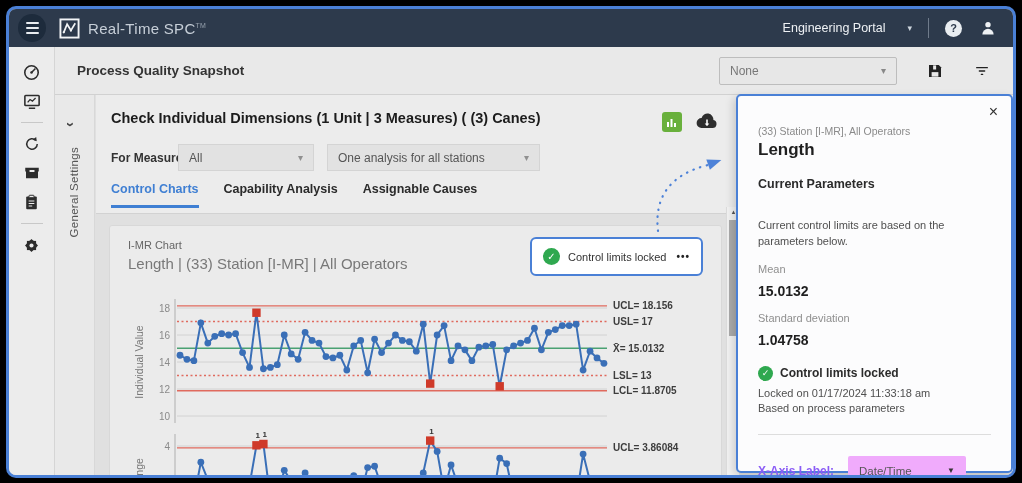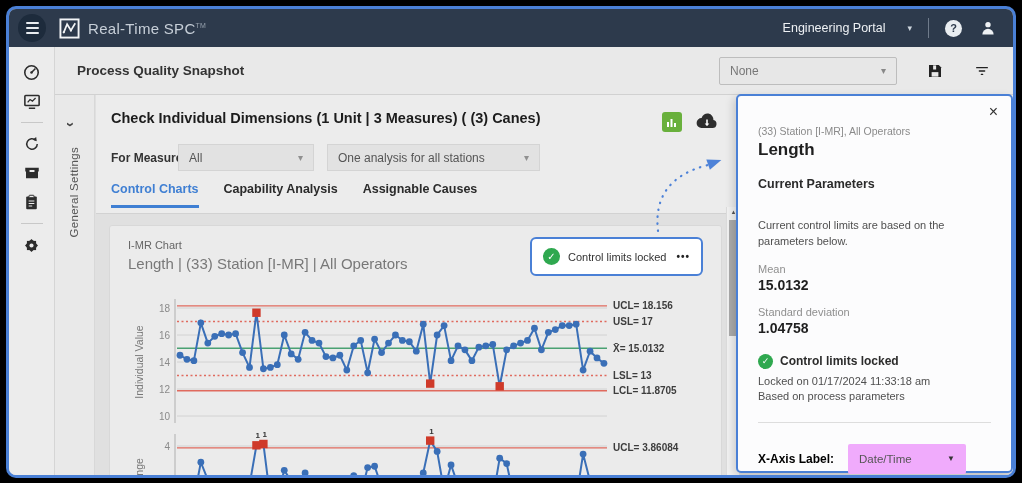--- a/index.html
+++ b/index.html
@@ -98,29 +98,29 @@
   
   .panel { position:absolute; top:85px; right:0; bottom:2px; width:277px; background:#fcfcfd;
            border:2px solid #4a80d6; border-radius:5px; z-index:50; padding:16px 20px;
            box-shadow:-3px 3px 8px rgba(0,0,0,.15); }
   .panel .close { position:absolute; top:8px; right:13px; font-size:16px; color:#333; cursor:pointer; line-height:1; }
   .p-sub { font-size:10.5px; color:#8a8a8a; margin-top:13px; }
   .p-title { font-size:17px; font-weight:bold; color:#1f1f1f; margin-top:3px; }
   .p-section { font-size:12.5px; font-weight:bold; color:#2b2b2b; margin-top:17px; }
   .p-desc { font-size:11px; color:#4f4f4f; line-height:1.45; margin-top:27px; width:225px; }
   .p-label { font-size:11px; color:#8f8f8f; margin-top:13px; }
-  .p-value { font-size:14px; font-weight:bold; color:#1f1f1f; margin-top:2px; }
+  .p-value { font-size:14px; font-weight:bold; color:#1f1f1f; margin-top:8px; }
   .p-lockrow { display:flex; align-items:center; gap:7px; margin-top:18px; }
   .p-lockrow .check-circle { width:15px; height:15px; font-size:9px; }
   .p-lockrow .txt { font-size:12px; font-weight:bold; color:#2b2b2b; }
   .p-locksub { font-size:11px; color:#4f4f4f; line-height:1.4; margin-top:5px; }
   .p-link { font-size:12.5px; font-weight:bold; color:#2e6fc0; margin-top:16px; cursor:pointer; }
   .p-hr { border:none; border-top:1px solid #ddd; margin-top:17px; }
   .p-xrow { display:flex; align-items:center; gap:14px; margin-top:21px; }
-  .p-xrow .xlbl { font-size:12px; font-weight:bold; color:#000000; }
+  .p-xrow .xlbl { font-size:12px; font-weight:bold; color:#8b5cf6; }
   .x-select { width:118px; height:30px; background:#f0abfc; border-radius:2px; display:flex; align-items:center;
               padding:0 11px; cursor:pointer; }
   .x-select .val { font-size:11.5px; color:#555; }
   .x-select .caret { margin-left:auto; font-size:8px; color:#333; }
 </style>
 </head>
 <body>
 
 <div class="stage">
   <div class="window">

